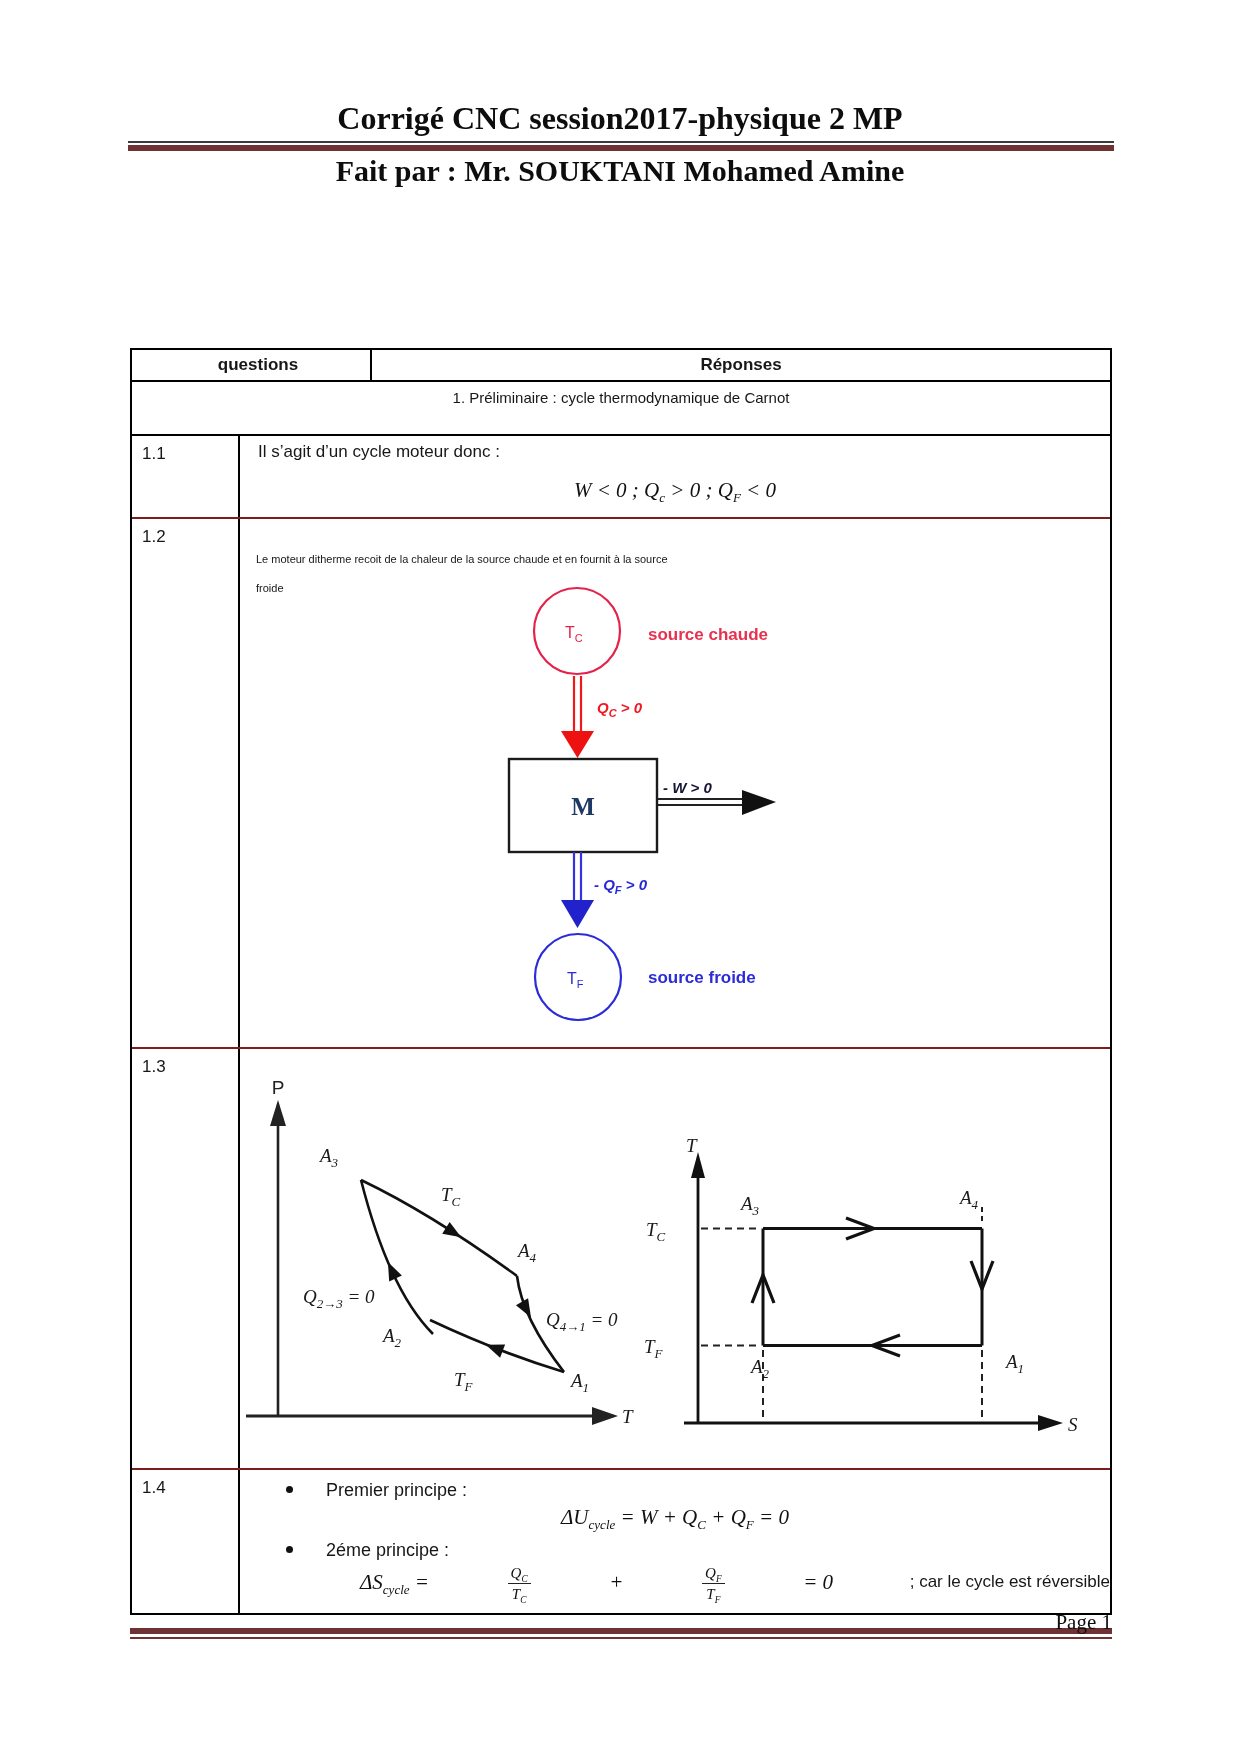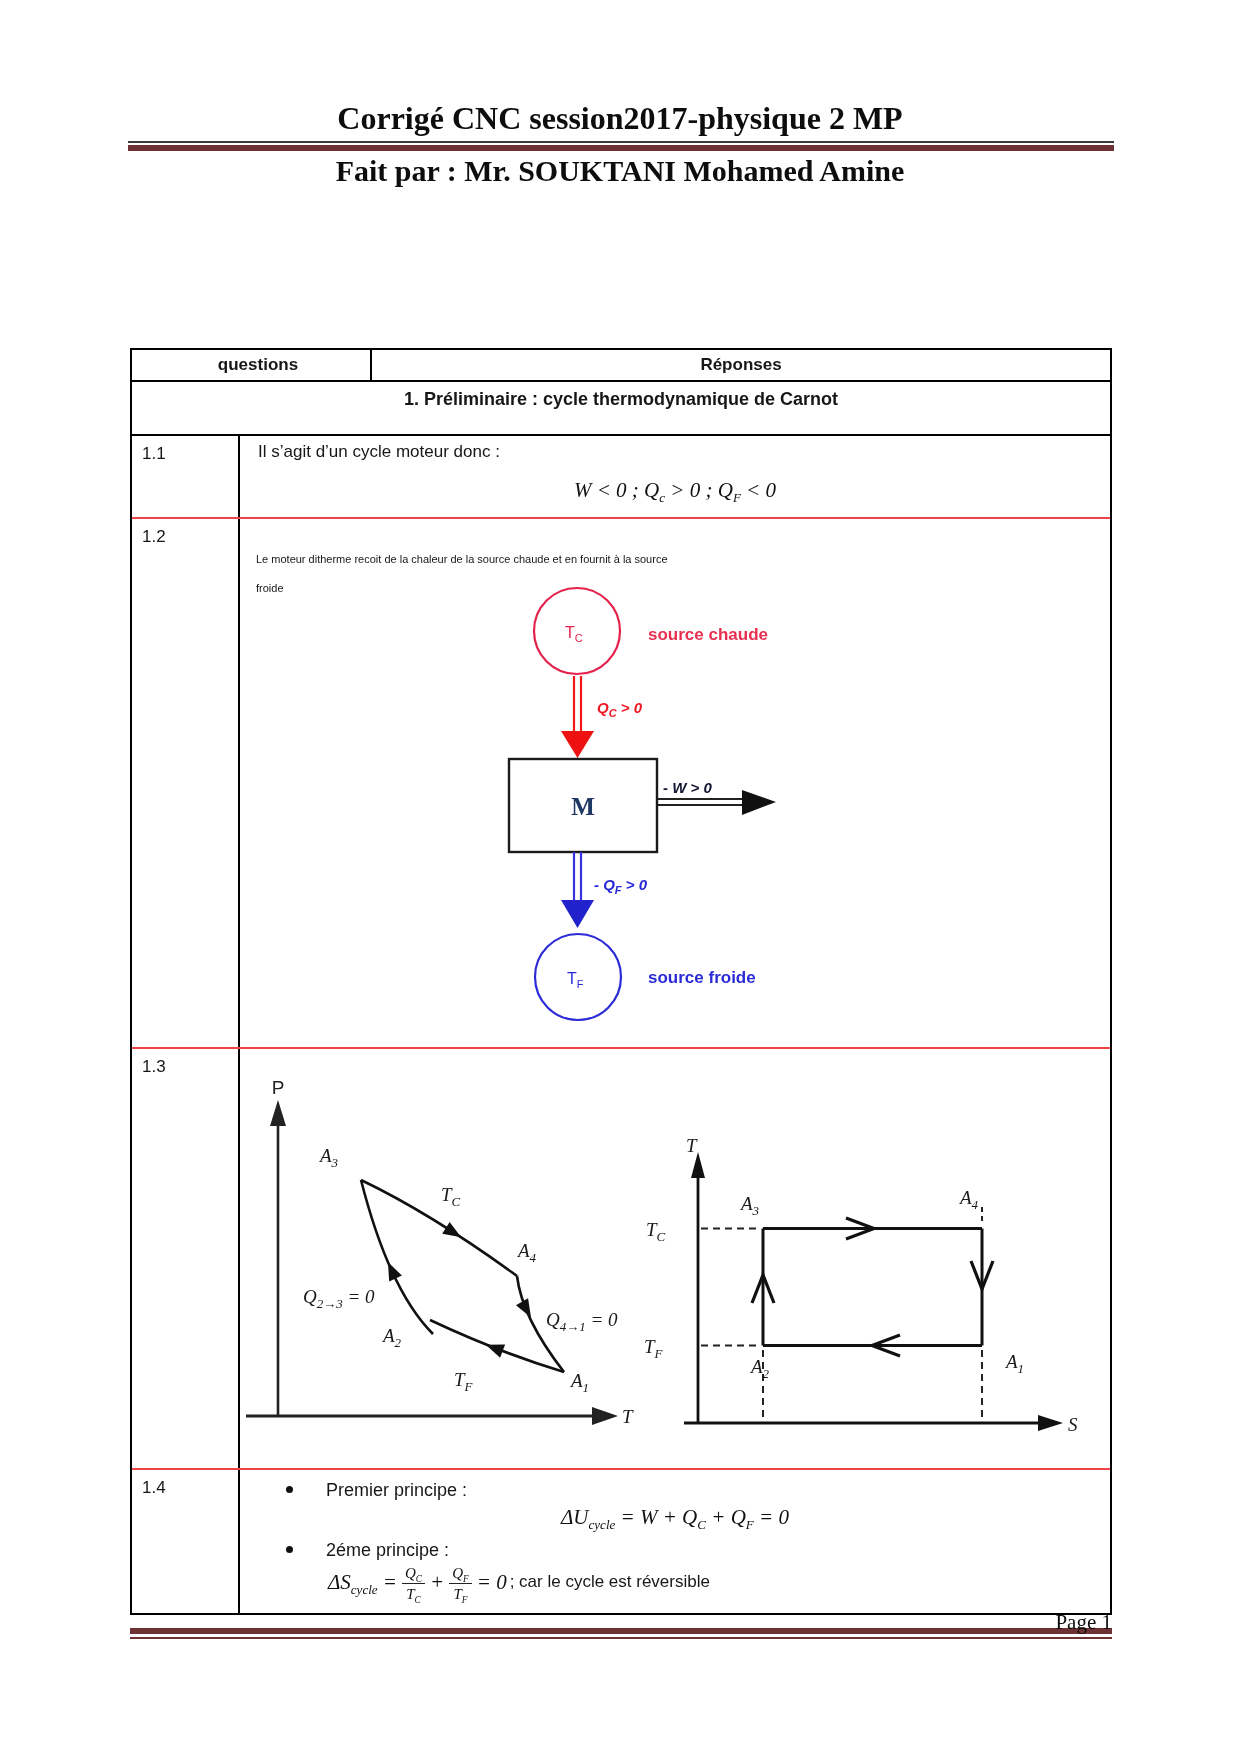--- a/index.html
+++ b/index.html
@@ -13,39 +13,39 @@
   .rule-thin-top  { position:absolute; left:128px; width:986px; top:141px; height:2px; background:#3c3c3c; }
   .rule-thick-top { position:absolute; left:128px; width:986px; top:145px; height:6px; background:#6e3235; }
   .author { position:absolute; top:154px; left:0; width:100%; text-align:center;
             font-family:"Liberation Serif", serif; font-weight:bold; font-size:30px; color:#0d0d0d; }
 
   
   .qtable { position:absolute; left:130px; top:348px; width:982px; border:2px solid #000; background:#fff; }
   .thead { display:flex; height:32px; border-bottom:2px solid #000; font-weight:bold; font-size:17px; }
   .thead .qcell { width:226px; border-right:2px solid #000; display:flex; align-items:center; justify-content:center;margin-left:14px; }
   .thead .rcell { flex:1; display:flex; align-items:center; justify-content:center; }
-  .section-row { height:54px; border-bottom:2px solid #000; text-align:center; font-weight:bold;
-                 font-size:18px; padding-top:7px; }
-  .trow { display:flex; border-bottom:2px solid #ef4444; }
+  .section-row { height:54px; border-bottom:2px solid #000; text-align:center; font-weight:normal;
+                 font-size:15px; padding-top:7px; }
+  .trow { display:flex; border-bottom:2px solid #7f1d1d; }
   .trow.last { border-bottom:none; }
   .idcell { width:108px; border-right:2px solid #000; padding:8px 0 0 10px; font-size:17px; }
   .ccell  { flex:1; position:relative; }
   .r11 { height:83px; } .r12 { height:530px; } .r13 { height:421px; } .r14 { height:143px; }
 
   .intro { padding:6px 0 0 18px; font-size:17px; }
   .formula-line { text-align:center; margin-top:16px; }
   .math { font-family:"Liberation Serif", serif; font-style:italic; font-size:21px; color:#111; }
   .math sub { font-size:0.62em; line-height:0; }
   .para { padding:26px 0 0 16px; font-size:11px; line-height:29px; }
 
   .bullet-row { display:flex; align-items:baseline; padding-left:46px; margin-top:10px; font-size:18px;gap:7px; }
   .bullet { width:7px; height:7px; border-radius:50%; background:#111; margin-right:26px; flex:0 0 auto;
             position:relative; top:-3px; }
   .f1-line { text-align:center; margin-top:4px; }
-  .f2-line { display:flex; justify-content:flex-start; align-items:center; margin-top:2px; padding-left:88px; }
+  .f2-line { display:flex; justify-content:space-between; align-items:center; margin-top:2px; padding-left:120px; }
   .f2-line .math { font-size:21px; }
   .frac { display:inline-flex; flex-direction:column; align-items:center; margin:0 5px;
           line-height:1.1; transform:translateY(1px); }
   .frac .fnum { border-bottom:1.5px solid #222; padding:0 3px 1px; }
   .frac .fden { padding-top:1px; }
   .frac .math { font-size:15px; }
   .tail { font-family:"Liberation Sans", sans-serif; font-style:normal; font-size:17px; margin-left:3px; color:#171717; }
 
   
   .rule-thick-bottom { position:absolute; left:130px; width:982px; top:1628px; height:6px; background:#6e3235; }

